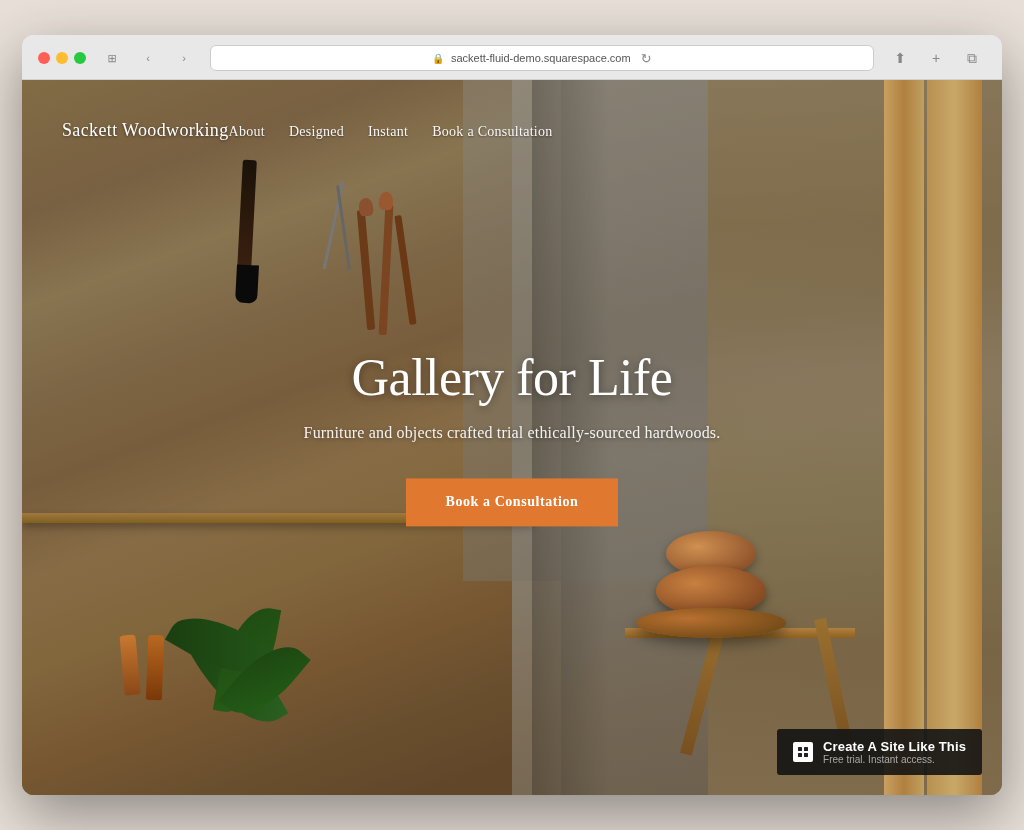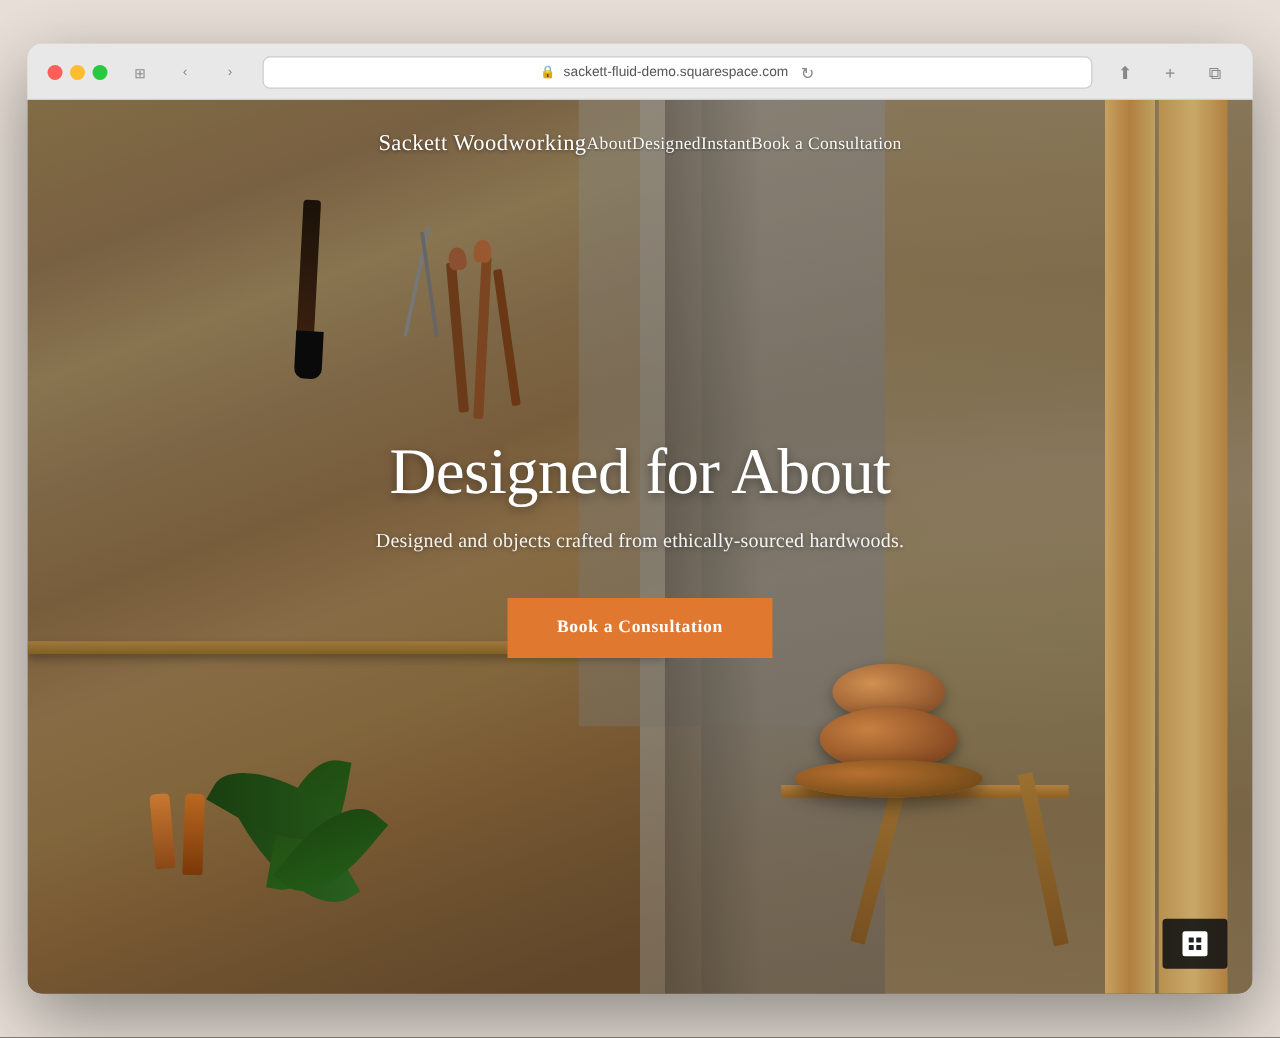--- a/index.html
+++ b/index.html
@@ -159,38 +159,39 @@
       background: rgba(30, 20, 10, 0.35);
     }
 
     
     .site-nav {
       position: absolute;
       top: 0;
       left: 0;
       right: 0;
       display: flex;
-      justify-content: center;
-      align-items: center;
-      padding: 24px 40px;
+      justify-content: flex-start;
+      align-items: center;
+      padding: 40px 40px;
       z-index: 10;
     }
 
     .site-logo {
       font-family: Georgia, 'Times New Roman', serif;
       font-size: 18px;
       color: white;
       font-weight: 400;
       letter-spacing: 0.02em;
       text-shadow: 0 1px 3px rgba(0,0,0,0.5);
     }
 
     .site-menu {
       display: flex;
       align-items: center;
+      gap: 24px;
       list-style: none;
     }
 
     .site-menu li a {
       font-family: Georgia, 'Times New Roman', serif;
       font-size: 14px;
       color: white;
       text-decoration: none;
       letter-spacing: 0.02em;
       text-shadow: 0 1px 2px rgba(0,0,0,0.5);
@@ -416,30 +417,34 @@
         <li>
           <a href="#">Instant</a>
         </li>
         <li>
           <a href="#">Book a Consultation</a>
         </li>
       </ul>
     </nav>
 
     <div class="hero-content">
-      <h1 class="hero-title">Designed for About</h1>
-      <p class="hero-subtitle">Designed and objects crafted from ethically-sourced hardwoods.</p>
+      <h1 class="hero-title">Gallery for Life</h1>
+      <p class="hero-subtitle">Furniture and objects crafted trial ethically-sourced hardwoods.</p>
       <button class="cta-button">Book a Consultation</button>
     </div>
 
     <div class="ss-badge">
       <div class="ss-logo">
         <svg width="14" height="14" viewBox="0 0 14 14" fill="none">
           <rect x="2" y="2" width="4" height="4" fill="#222" rx="0.5"></rect>
           <rect x="8" y="2" width="4" height="4" fill="#222" rx="0.5"></rect>
           <rect x="2" y="8" width="4" height="4" fill="#222" rx="0.5"></rect>
           <rect x="8" y="8" width="4" height="4" fill="#222" rx="0.5"></rect>
         </svg>
       </div>
+      <div class="ss-text">
+        <span class="ss-main">Create A Site Like This</span>
+        <span class="ss-sub">Free trial. Instant access.</span>
+      </div>
     </div>
 
   </div>
 </div>
 
 </body></html>

